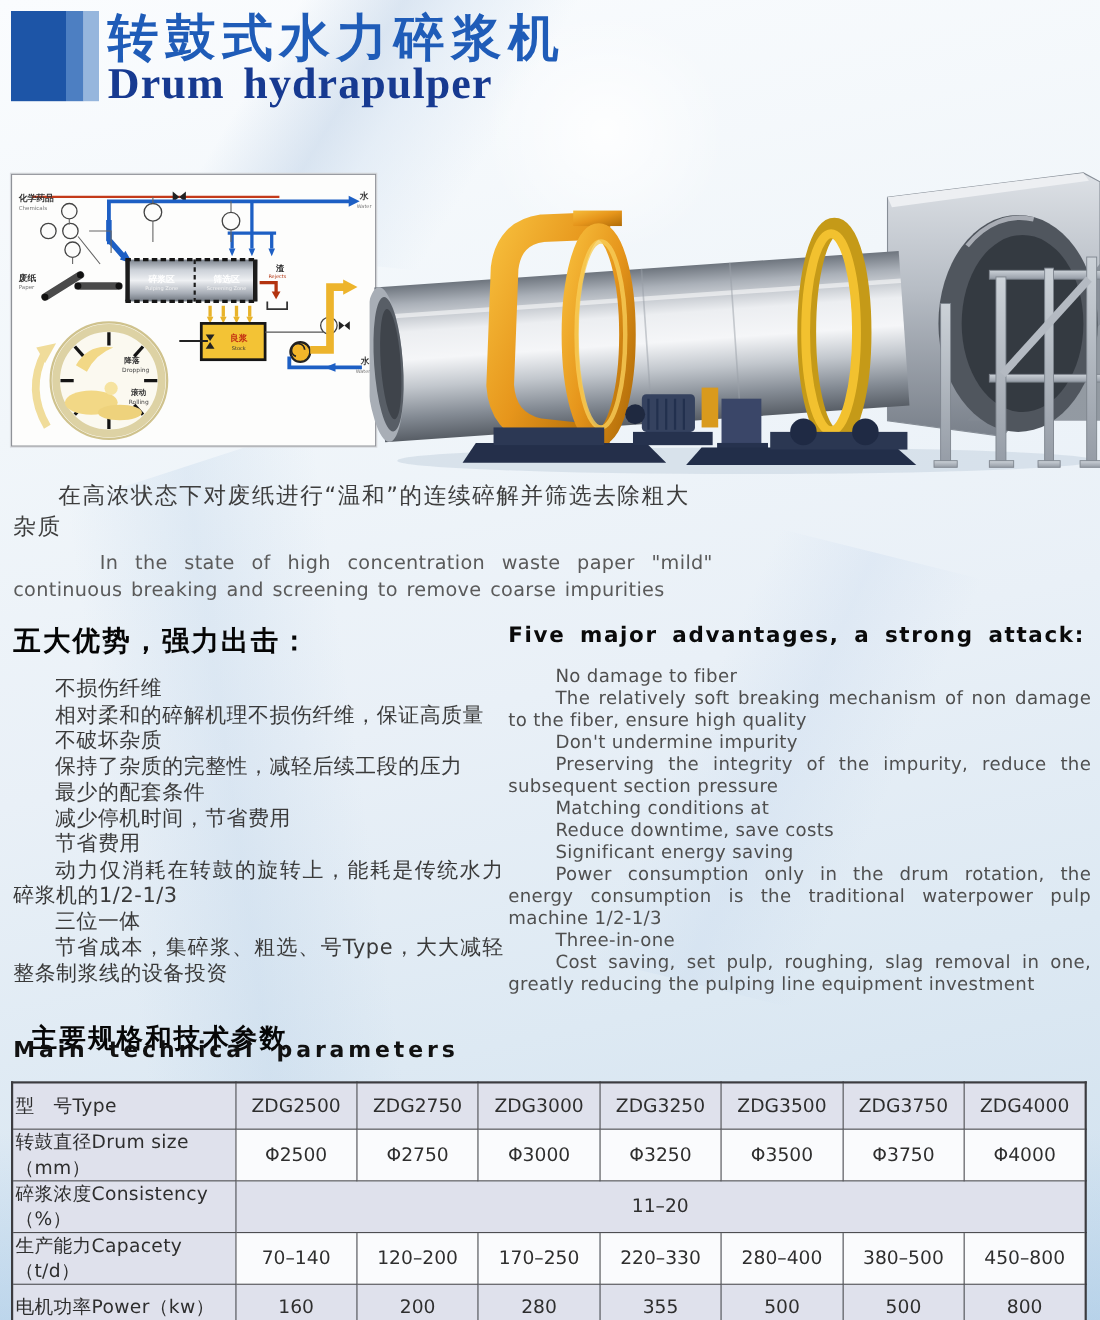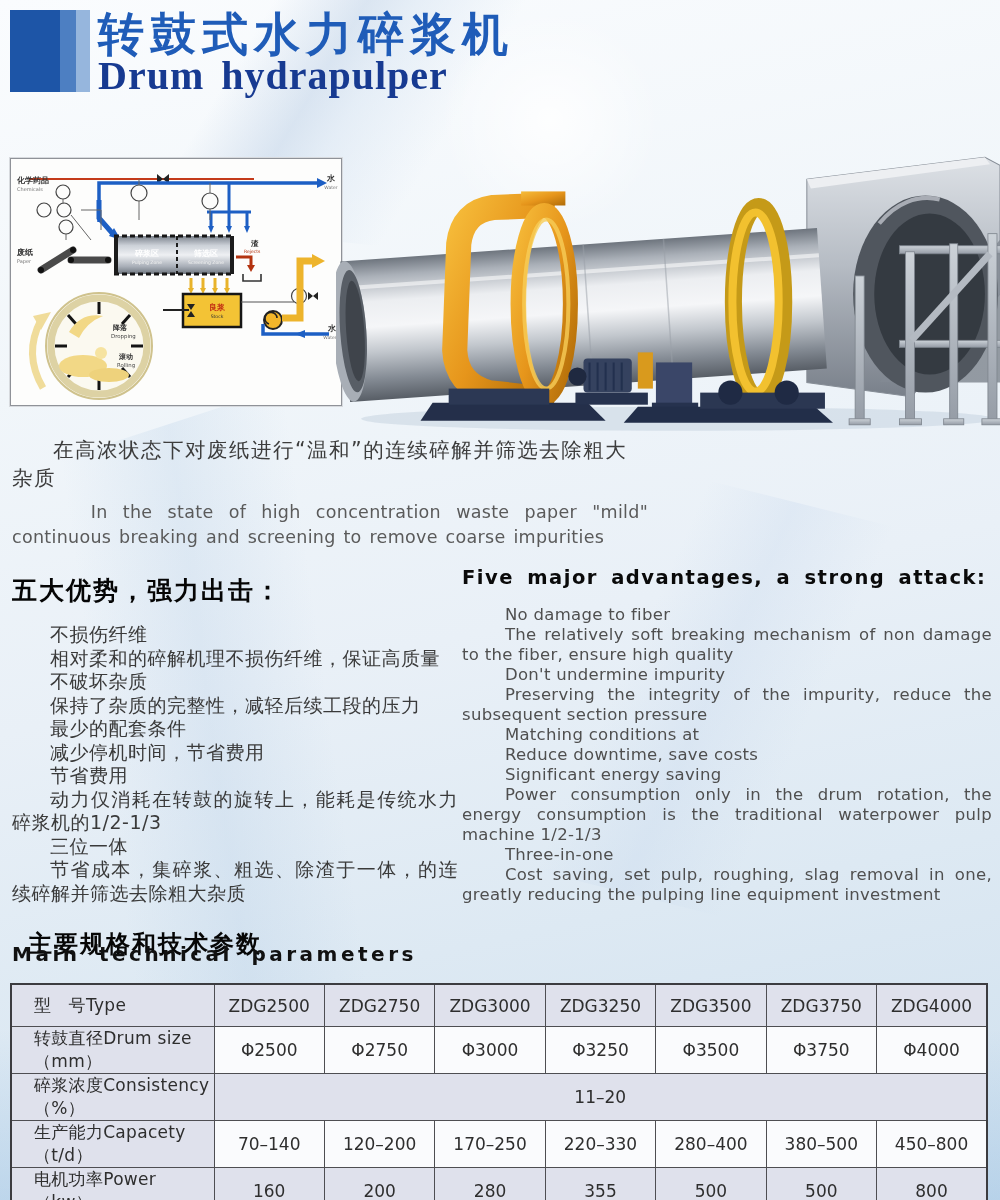--- a/index.html
+++ b/index.html
@@ -37,40 +37,40 @@
   .machine{position:absolute;left:336px;top:143px;width:664px;height:292px;}
   .machine svg{display:block;width:100%;height:100%;}
 
   
   .intro{position:absolute;left:12px;top:436px;width:636px;}
   .intro-zh{margin:0 0 8px 0;font-size:20.5px;color:#3d3d3d;letter-spacing:1.5px;text-indent:2em;}
   .intro-en{margin:0;font-size:17.5px;color:#5a5a5a;letter-spacing:.3px;word-spacing:2px;
     line-height:1.45;text-indent:4.5em;text-align:justify;}
 
   
-  .advantages{position:absolute;left:12px;top:566px;width:980px;display:flex;align-items:flex-end;}
+  .advantages{position:absolute;left:12px;top:566px;width:980px;display:flex;}
   .adv-zh{width:446px;}
   .adv-en{width:534px;padding-left:4px;box-sizing:border-box;}
   .adv-zh h3{margin:0 0 16px 0;font-size:25px;color:#050505;letter-spacing:2px;}
   .adv-en h3{margin:0 0 16px 0;font-size:19.5px;color:#0a0a0a;letter-spacing:1.5px;word-spacing:5px;}
   .adv-zh p{margin:0;font-size:19px;line-height:23.5px;color:#3a3a3a;text-indent:2em;
     letter-spacing:.5px;text-align:justify;}
   .adv-en p{margin:0;font-size:16.5px;line-height:20px;color:#4f4f4f;text-indent:2.6em;
     letter-spacing:.3px;text-align:justify;}
 
   
   .params-head-zh{position:absolute;left:12px;top:912px;margin:16px;font-size:24px;color:#060606;letter-spacing:2px;}
   .params-head-en{position:absolute;left:12px;top:942px;margin:0;font-size:20px;color:#111;
     letter-spacing:3.5px;word-spacing:8px;}
   table.params{position:absolute;left:10px;top:983px;width:978px;border-collapse:collapse;
     table-layout:fixed;font-size:17px;color:#2e2e2e;}
   table.params th,table.params td{border:1px solid #4e4e52;height:41px;text-align:center;
     font-weight:normal;padding:0 2px;}
   table.params{border:2px solid #3c3c40;}
-  table.params th{text-align:left;padding-left:22px;background:#dfe1ec;letter-spacing:.3px;margin-top:28px;}
+  table.params th{text-align:left;padding-left:2px;background:#dfe1ec;letter-spacing:.3px;margin-top:28px;}
   tr.shade td{background:#dfe1ec;}
   tr.plain td{background:#fafbfd;}
 </style>
 </head>
 <body>
 
 <div class="page">
   <div class="streak s1"></div>
   <div class="streak s4"></div>
   <div class="streak s2"></div>
@@ -313,21 +313,21 @@
       <h3>五大优势，强力出击：</h3>
       <p>不损伤纤维</p>
       <p>相对柔和的碎解机理不损伤纤维，保证高质量</p>
       <p>不破坏杂质</p>
       <p>保持了杂质的完整性，减轻后续工段的压力</p>
       <p>最少的配套条件</p>
       <p>减少停机时间，节省费用</p>
       <p>节省费用</p>
       <p>动力仅消耗在转鼓的旋转上，能耗是传统水力碎浆机的1/2-1/3</p>
       <p>三位一体</p>
-      <p>节省成本，集碎浆、粗选、除渣于一体，的连续碎解并筛选去除粗大杂质</p>
+      <p>节省成本，集碎浆、粗选、号Type，大大减轻整条制浆线的设备投资</p>
     </div>
     <div class="adv-en">
       <h3>Five major advantages, a strong attack:</h3>
       <p>No damage to fiber</p>
       <p>The relatively soft breaking mechanism of non damage to the fiber, ensure high quality</p>
       <p>Don't undermine impurity</p>
       <p>Preserving the integrity of the impurity, reduce the subsequent section pressure</p>
       <p>Matching conditions at</p>
       <p>Reduce downtime, save costs</p>
       <p>Significant energy saving</p>

